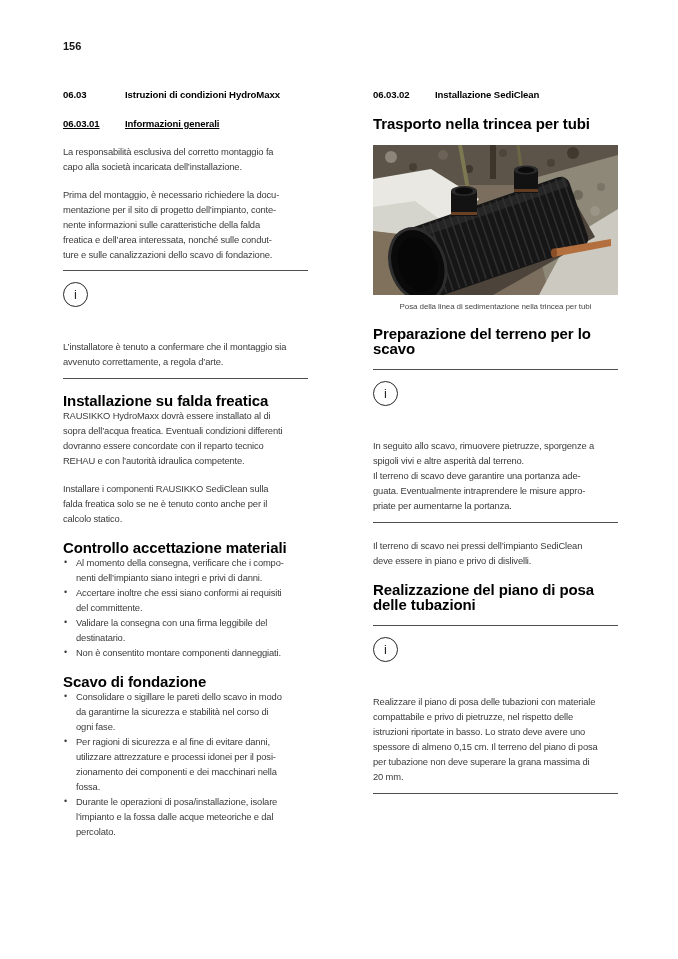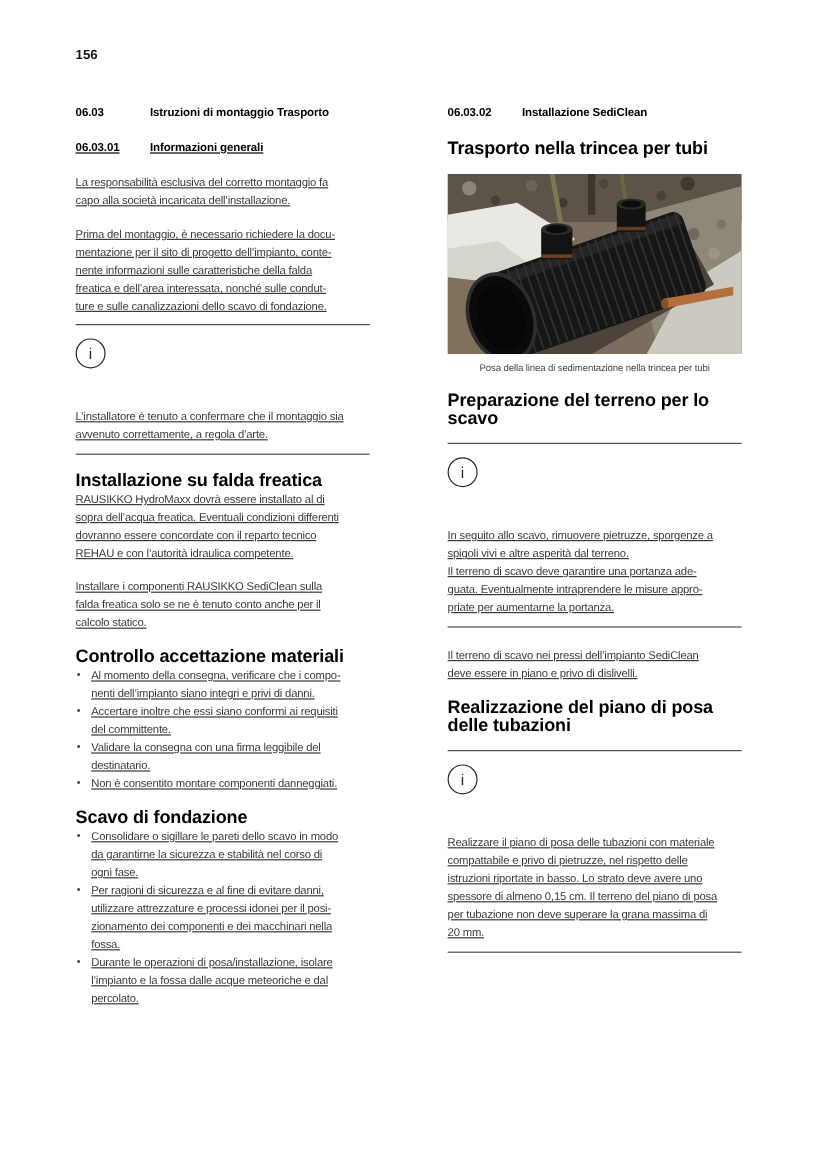--- a/index.html
+++ b/index.html
@@ -7,21 +7,21 @@
     width:678px; height:959px; background:#ffffff;
     font-family:"Liberation Sans", sans-serif;
     color:#3b3b3b; overflow:hidden;
   }
   .page { padding:40px 0 0 63px; }
   .pagenum { font-size:11px; font-weight:700; color:#141414; margin:0 0 36px 0; }
   .cols { display:flex; }
   .col { width:245px; flex:none; }
   .col-left { margin-right:65px; }
 
-  .body-text { font-size:9.4px; letter-spacing:-0.15px; line-height:15px; white-space:pre;text-decoration:underline; }
+  .body-text { font-size:9.4px; letter-spacing:-0.15px; line-height:15px; white-space:pre; }
   .h-row { display:flex; font-size:9.6px; letter-spacing:-0.1px; font-weight:700; color:#000; line-height:14px; }
   .h-num { width:62px; flex:none; }
   .h-row.second { margin-top:15px;text-decoration:underline; }
   .h3 { font-size:15px; letter-spacing:-0.1px; font-weight:700; color:#000; line-height:15px; margin-top:14px; }
   .para { margin-top:13px; }
 
   .notebox { margin-top:8px; }
   .rule { border-top:1px solid #4d4d4d; height:0; }
   .info-icon {
     width:23px; height:23px; border:1.5px solid #262626; border-radius:50%;
@@ -42,21 +42,21 @@
 <body>
 
 <div class="page">
   <div class="pagenum">156</div>
 
   <div class="cols">
 
     <div class="col col-left">
       <div class="h-row">
         <span class="h-num">06.03</span>
-        <span>Istruzioni di montaggio Trasporto</span>
+        <span>Istruzioni di condizioni HydroMaxx</span>
       </div>
       <div class="h-row second">
         <span class="h-num">06.03.01</span>
         <span>Informazioni generali</span>
       </div>
 
       <div class="body-text para">La responsabilità esclusiva del corretto montaggio fa
 capo alla società incaricata dell’installazione.</div>
       <div class="body-text para">Prima del montaggio, è necessario richiedere la docu-
 mentazione per il sito di progetto dell’impianto, conte-

